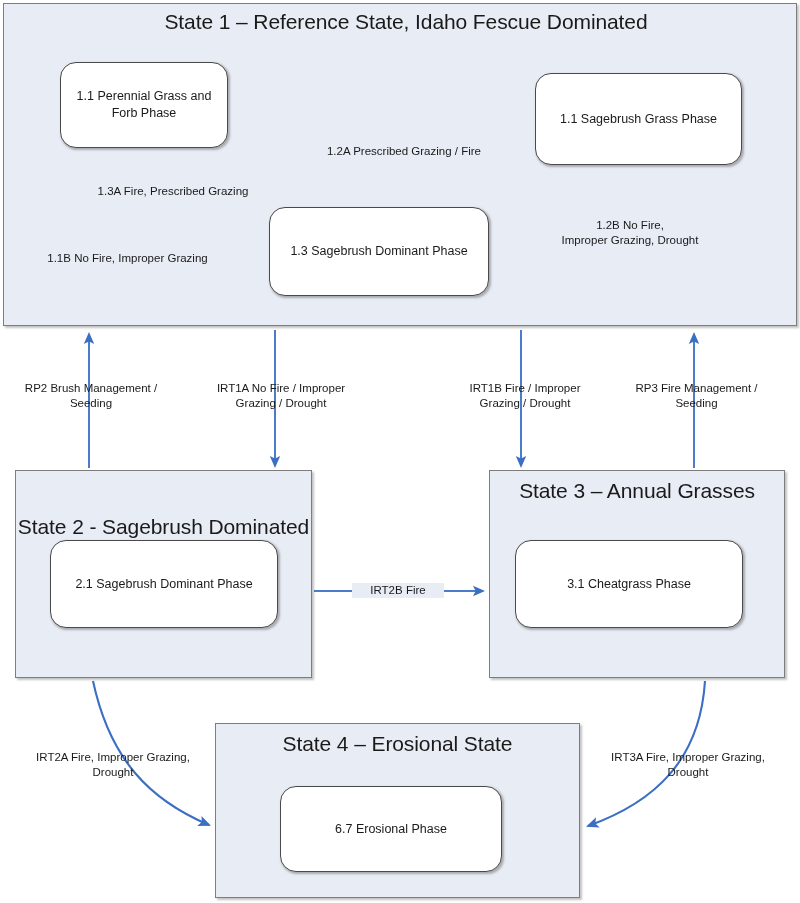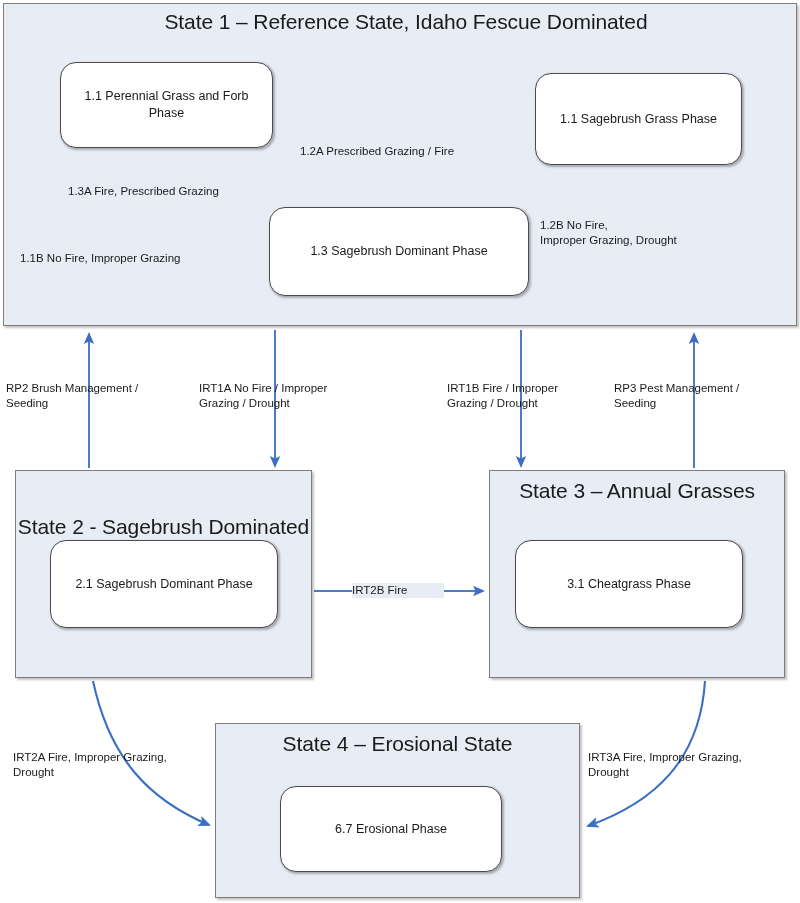--- a/index.html
+++ b/index.html
@@ -67,20 +67,21 @@
     pointer-events: none;
   }
   .arrow-layer.below { z-index: 1; }
 
   
   .edge-label {
     position: absolute;
     font-size: 11.5px;
     line-height: 1.3;
     color: #1a1a1a;
+    text-align: center;
     white-space: pre-line;
     z-index: 5;
   }
   .edge-label.solid-lbl { font-size: 11.5px; }
 
   .layer-boxes { position: relative; z-index: 3; }
   .layer-states { position: relative; z-index: 2; }
 </style>
 </head>
 <body>
@@ -132,25 +133,25 @@
     <line x1="694" y1="468" x2="694" y2="334" stroke="#4a7cc8" stroke-width="2" marker-end="url(#ah-solid)"></line>
 
     <line x1="314" y1="591" x2="483" y2="591" stroke="#4a7cc8" stroke-width="2" marker-end="url(#ah-solid)"></line>
 
     <path d="M 93,681 C 110,760 150,800 209,825" fill="none" stroke="#3b6fc4" stroke-width="2.1" marker-end="url(#ah-solid)"></path>
 
     <path d="M 705,681 C 700,760 655,802 588,826" fill="none" stroke="#3b6fc4" stroke-width="2.1" marker-end="url(#ah-solid)"></path>
   </svg>
 
   <div class="layer-boxes">
-    <div class="phase-box" style="left:60px; top:62px; width:213px; height:86px;">1.1 Perennial Grass and Forb Phase</div>
+    <div class="phase-box" style="left:60px; top:62px; width:168px; height:86px;">1.1 Perennial Grass and Forb Phase</div>
 
     <div class="phase-box" style="left:535px; top:73px; width:207px; height:92px;">1.1  Sagebrush Grass Phase</div>
 
-    <div class="phase-box" style="left:269px; top:207px; width:260px; height:89px;">1.3  Sagebrush Dominant Phase</div>
+    <div class="phase-box" style="left:269px; top:207px; width:220px; height:89px;">1.3  Sagebrush Dominant Phase</div>
 
     <div class="phase-box" style="left:50px; top:540px; width:228px; height:88px;">2.1 Sagebrush Dominant Phase</div>
 
     <div class="phase-box" style="left:515px; top:540px; width:228px; height:88px;">3.1 Cheatgrass Phase</div>
 
     <div class="phase-box" style="left:280px; top:786px; width:222px; height:86px;">6.7 Erosional Phase</div>
   </div>
 
   <div class="edge-label" style="left:300px; top:144px; width:208px;">1.2A  Prescribed Grazing / Fire</div>
 
@@ -163,21 +164,21 @@
 
   <div class="edge-label solid-lbl" style="left:6px; top:381px; width:170px;">RP2  Brush Management /
 Seeding</div>
 
   <div class="edge-label solid-lbl" style="left:199px; top:381px; width:164px;">IRT1A  No Fire / Improper
 Grazing / Drought</div>
 
   <div class="edge-label solid-lbl" style="left:447px; top:381px; width:156px;">IRT1B Fire / Improper
 Grazing / Drought</div>
 
-  <div class="edge-label solid-lbl" style="left:614px; top:381px; width:165px;">RP3  Pest Management /
+  <div class="edge-label solid-lbl" style="left:614px; top:381px; width:165px;">RP3  Fire Management /
 Seeding</div>
 
   <div class="edge-label solid-lbl" style="left:352px; top:583px; width:92px; background:#e8ecf5;">IRT2B Fire</div>
 
   <div class="edge-label solid-lbl" style="left:13px; top:750px; width:200px;">IRT2A Fire, Improper Grazing,
 Drought</div>
 
   <div class="edge-label solid-lbl" style="left:588px; top:750px; width:200px;">IRT3A Fire, Improper Grazing,
 Drought</div>
 

